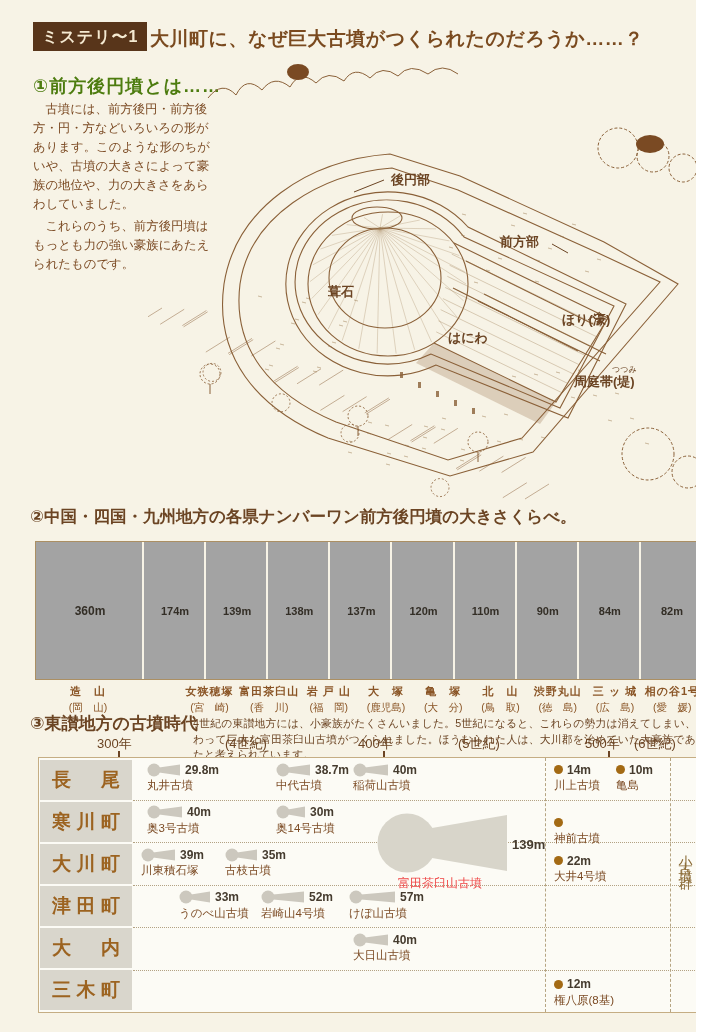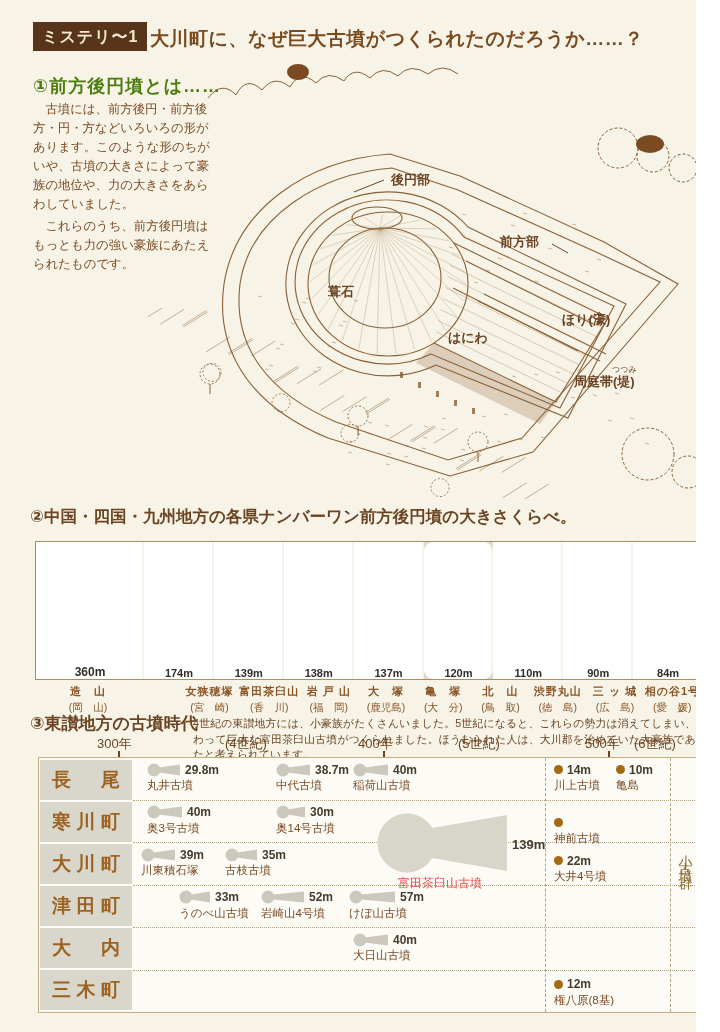--- a/index.html
+++ b/index.html
@@ -13,21 +13,21 @@
   .s1-head{position:absolute;left:33px;top:74px;font-size:18px;font-weight:bold;color:#4d7c0f;letter-spacing:1px;}
   .s1-body{position:absolute;left:33px;top:100px;width:178px;font-size:12.4px;line-height:1.54;color:#7b4a23;}
   .s1-body p{margin:0 0 2px 0;}
   .illus{position:absolute;left:148px;top:56px;}
   .illus text{font-size:13px;fill:#6b4423;font-weight:bold;}
   .illus .furi{font-size:8px;font-weight:normal;}
   
   .s2-head{position:absolute;left:30px;top:506px;font-size:16.5px;font-weight:bold;color:#6b4423;}
   .s2-chart{position:absolute;left:35px;top:541px;width:667px;}
   .s2-cells{display:flex;height:137px;border:1px solid #ab8f63;background:#dcd9d1;}
-  .s2cell{display:flex;align-items:flex-end;justify-content:center;background:#ffffff;
+  .s2cell{display:flex;align-items:center;justify-content:center;background:#a3a3a3;
           border-right:2px solid #f7f3e6;overflow:hidden;gap:40px;}
   .s2cell:last-child{border-right:none;}
   .s2size{font-size:11px;font-weight:bold;color:#332e26;margin:0 1px 0 3px;white-space:nowrap;}
   .s2-caps{display:flex;margin-top:4px;}
   .s2cap{text-align:center;border-right:2px solid transparent;}
   .s2name{font-size:11px;font-weight:bold;color:#8a5526;letter-spacing:1px;white-space:nowrap;}
   .s2pref{font-size:10.5px;color:#8a5526;margin-top:2px;white-space:nowrap;}
   
   .s3-head{position:absolute;left:30px;top:712px;font-size:17px;font-weight:bold;color:#6b4423;}
   .s3-intro{position:absolute;left:193px;top:716px;width:514px;font-size:10.8px;line-height:1.45;
@@ -318,21 +318,21 @@
             <circle cx="17.5" cy="15.75" r="15.75" fill="#a79c8e"></circle>
             <polygon points="6.789999999999999,25.200000000000003 28.21,25.200000000000003 34.510000000000005,63 0.48999999999999844,63" fill="#a79c8e"></polygon>
           </svg>
           <span class="s2size">137m</span>
           <svg width="10" height="77">
             <line x1="5" y1="4" x2="5" y2="73" stroke="#7e7366" stroke-width="1.2"></line>
             <polygon points="5,0 1.5,7 8.5,7" fill="#7e7366"></polygon>
             <polygon points="5,77 1.5,70 8.5,70" fill="#7e7366"></polygon>
           </svg>
         </div>
-        <div class="s2cell" style="flex: 1 1 0px; border-radius: 9px;">
+        <div class="s2cell" style="flex: 1 1 0px;">
           <svg width="32" height="58">
             <circle cx="16" cy="14.5" r="14.5" fill="#a79c8e"></circle>
             <polygon points="6.139999999999999,23.200000000000003 25.86,23.200000000000003 31.66,58 0.33999999999999986,58" fill="#a79c8e"></polygon>
           </svg>
           <span class="s2size">120m</span>
           <svg width="10" height="72">
             <line x1="5" y1="4" x2="5" y2="68" stroke="#7e7366" stroke-width="1.2"></line>
             <polygon points="5,0 1.5,7 8.5,7" fill="#7e7366"></polygon>
             <polygon points="5,72 1.5,65 8.5,65" fill="#7e7366"></polygon>
           </svg>
@@ -360,20 +360,32 @@
             <polygon points="5,0 1.5,7 8.5,7" fill="#7e7366"></polygon>
             <polygon points="5,63 1.5,56 8.5,56" fill="#7e7366"></polygon>
           </svg>
         </div>
         <div class="s2cell" style="flex: 1 1 0px;">
           <svg width="26" height="47">
             <circle cx="13" cy="11.75" r="11.75" fill="#a79c8e"></circle>
             <polygon points="5.01,18.8 20.990000000000002,18.8 25.69,47 0.3099999999999987,47" fill="#a79c8e"></polygon>
           </svg>
           <span class="s2size">84m</span>
+          <svg width="10" height="61">
+            <line x1="5" y1="4" x2="5" y2="57" stroke="#7e7366" stroke-width="1.2"></line>
+            <polygon points="5,0 1.5,7 8.5,7" fill="#7e7366"></polygon>
+            <polygon points="5,61 1.5,54 8.5,54" fill="#7e7366"></polygon>
+          </svg>
+        </div>
+        <div class="s2cell" style="flex: 1 1 0px;">
+          <svg width="26" height="47">
+            <circle cx="13" cy="11.75" r="11.75" fill="#a79c8e"></circle>
+            <polygon points="5.01,18.8 20.990000000000002,18.8 25.69,47 0.3099999999999987,47" fill="#a79c8e"></polygon>
+          </svg>
+          <span class="s2size">82m</span>
           <svg width="10" height="61">
             <line x1="5" y1="4" x2="5" y2="57" stroke="#7e7366" stroke-width="1.2"></line>
             <polygon points="5,0 1.5,7 8.5,7" fill="#7e7366"></polygon>
             <polygon points="5,61 1.5,54 8.5,54" fill="#7e7366"></polygon>
           </svg>
         </div>
       </div>
     <div class="s2-caps" id="s2-caps">
         <div class="s2cap" style="flex: 0 0 106px;">
           <div class="s2name">造　山</div>

